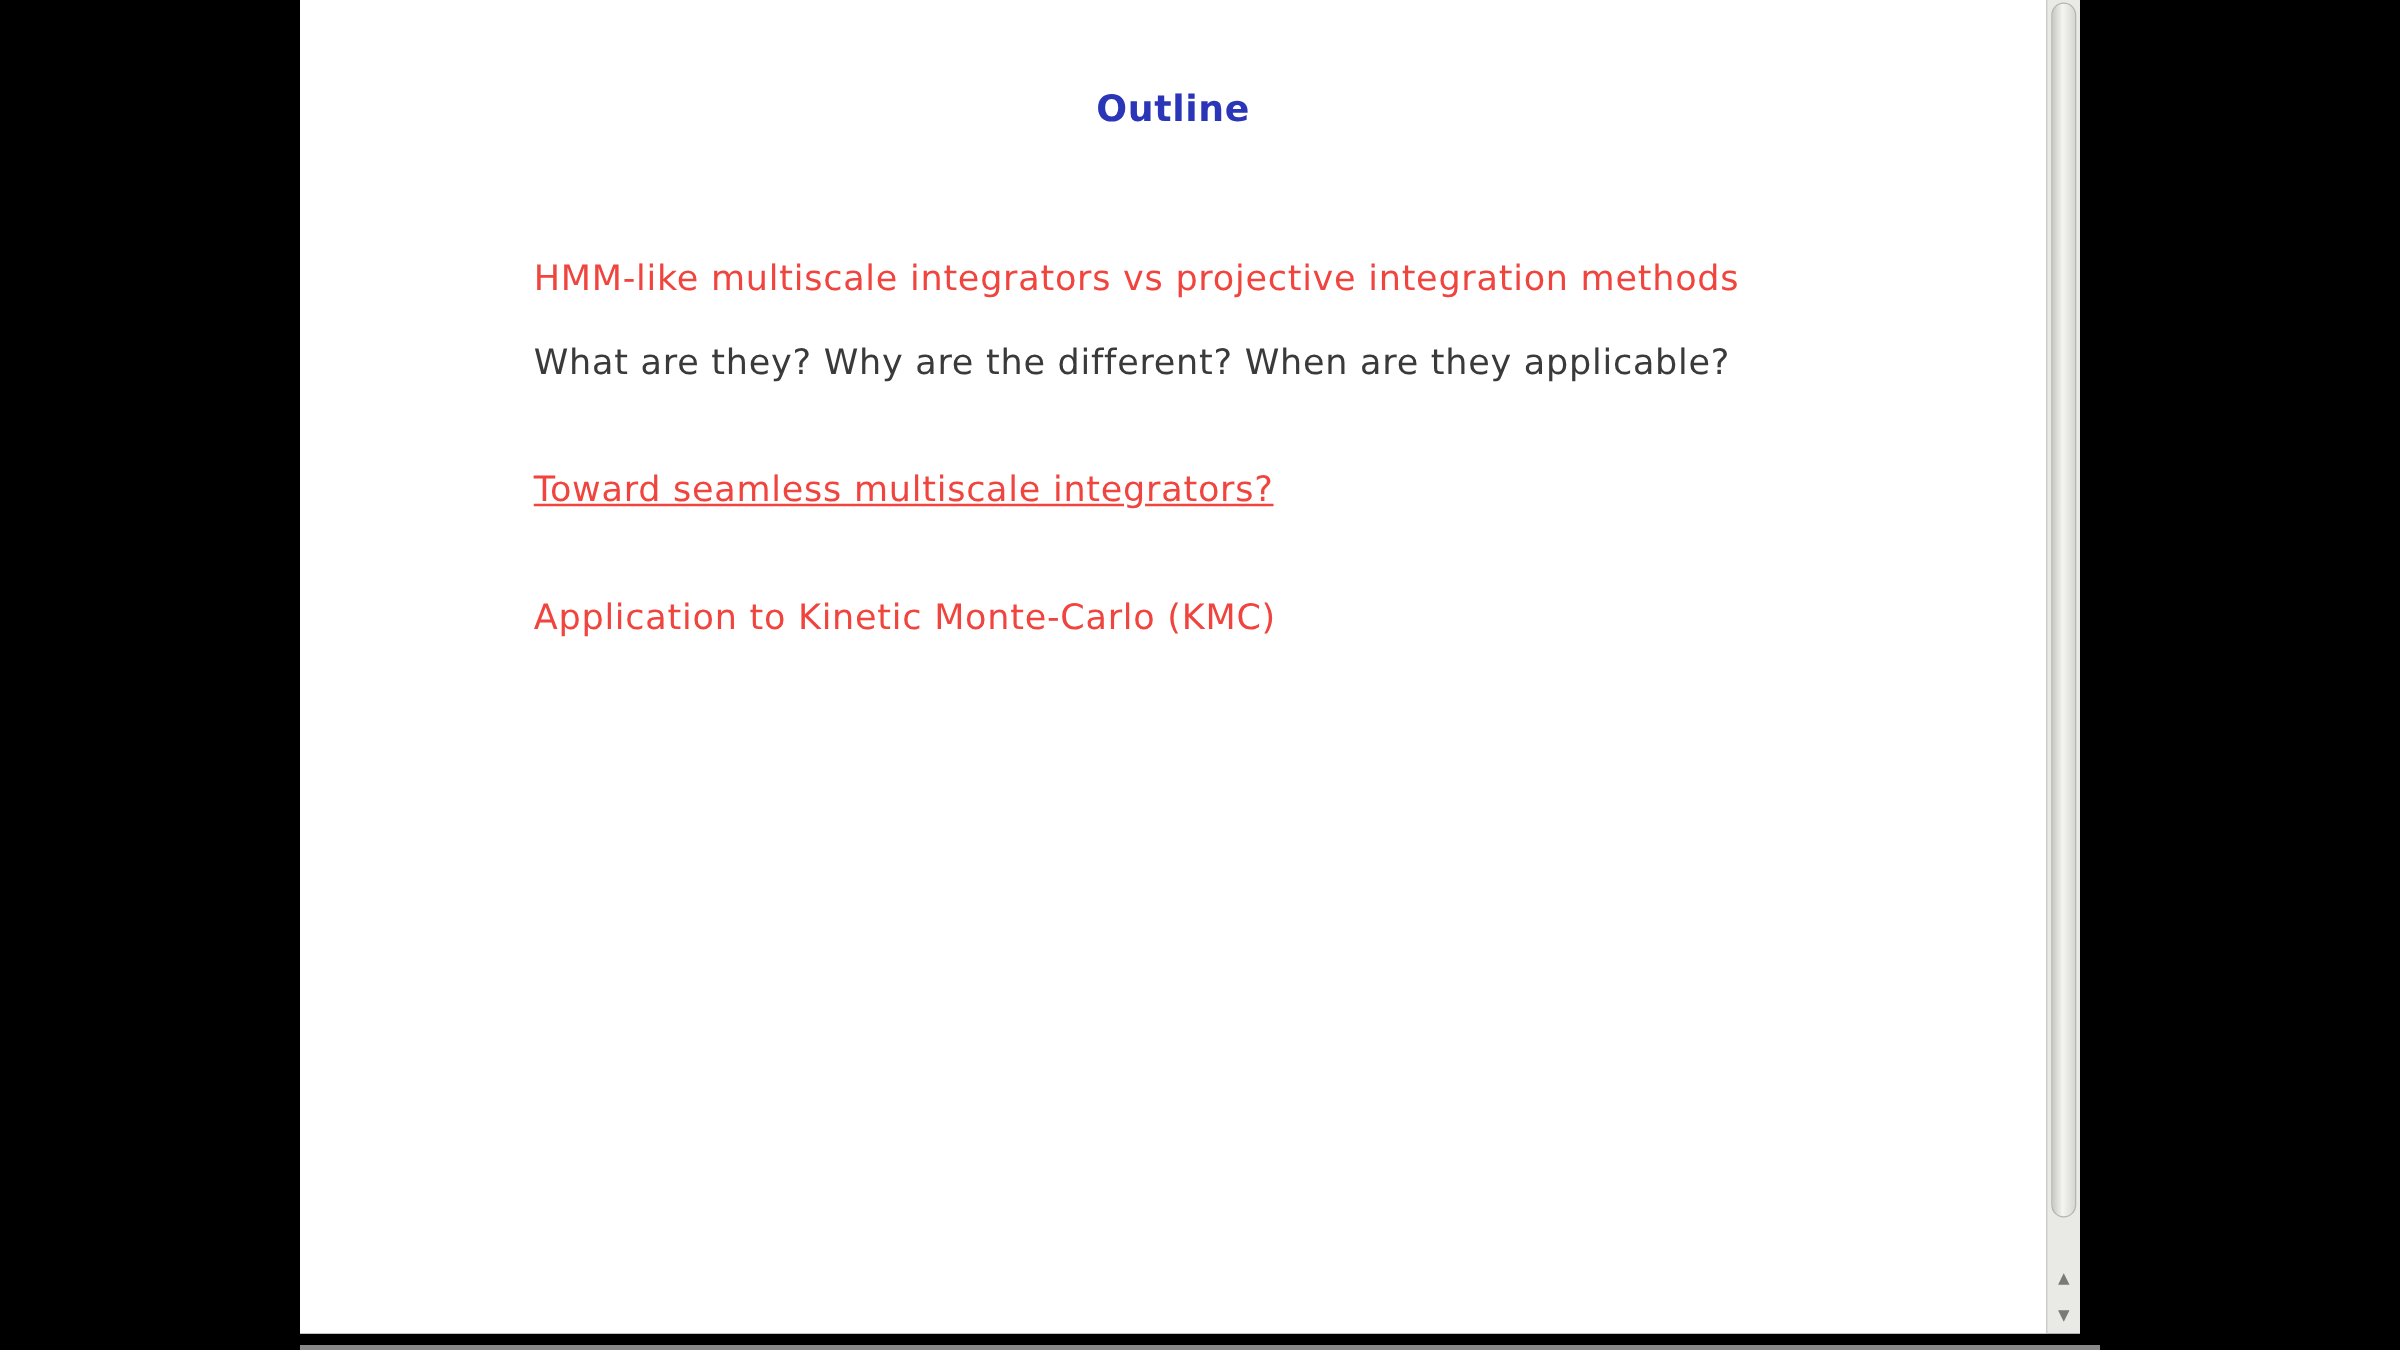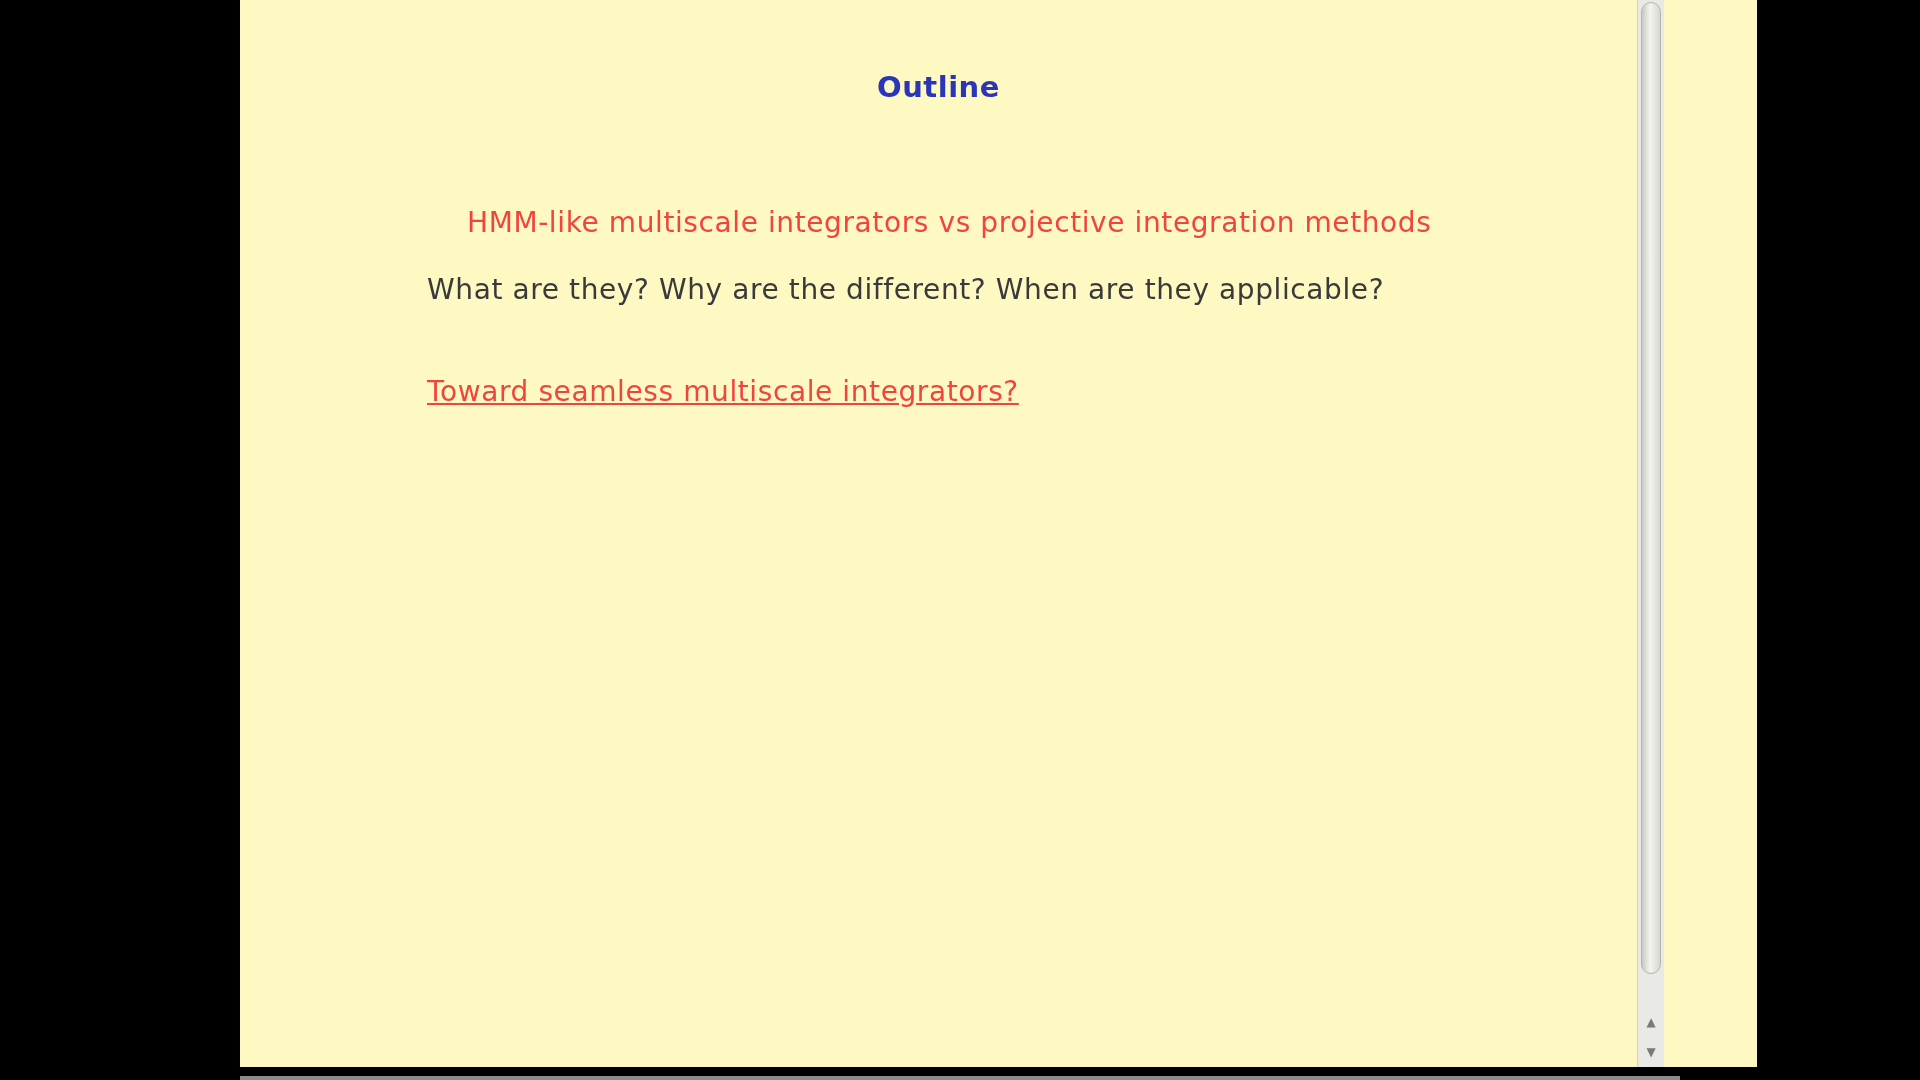--- a/index.html
+++ b/index.html
@@ -1,40 +1,41 @@
 <!DOCTYPE html>
 <html><head>
 <meta charset="utf-8">
 <style>
   html, body { margin:0; padding:0; }
   body { width:1920px; height:1080px; background:#000; position:relative; overflow:hidden;
          font-family:"DejaVu Sans", sans-serif; }
-  .slide { position:absolute; left:240px; top:0; width:1517px; height:1067px; background:#fef9c3; }
+  .slide { position:absolute; left:240px; top:0; width:1397px; height:1067px; background:#ffffff; }
   .title { position:absolute; left:0; width:1397px; top:70px; text-align:center;
            font-size:29px; font-weight:bold; color:#2b35b8; letter-spacing:0.5px; }
   .line { position:absolute; left:187px; font-size:28px; white-space:nowrap; letter-spacing:0.6px; }
   .red { color:#f0443e; }
   .dark { color:#3a3a3a;text-align:right; }
   .scrollbar { position:absolute; left:1637px; top:0; width:27px; height:1067px; background:#e9e9e6;
                border-left:1px solid #cfcfcb; box-sizing:border-box; }
   .thumb { position:absolute; left:3px; top:2px; width:20px; height:972px; border-radius:10px;
            background:linear-gradient(to right,#c8c8c4,#f4f4f0 45%,#d6d6d2); border:1px solid #b5b5b0; box-sizing:border-box; }
   .arrow { position:absolute; left:0; width:26px; height:24px; color:#7a7a78; font-size:12px; text-align:center; line-height:24px; }
   .arrow-up { top:1010px; }
   .arrow-down { top:1040px; }
   .bottom-line { position:absolute; left:240px; top:1076px; width:1440px; height:4px; background:#8a8a8a; }
 </style>
 </head>
 <body>
 
 <div class="slide">
   <div class="title">Outline</div>
-  <div class="line red" style="top:206px;margin-left:40px;">HMM-like multiscale integrators vs projective integration methods</div>
+  <div class="line red" style="top:206px;">HMM-like multiscale integrators vs projective integration methods</div>
   <div class="line dark" style="top:273px;">What are they?  Why are the different?  When are they applicable?</div>
   <div class="line red" style="top:375px;text-decoration:underline;">Toward seamless multiscale integrators?</div>
+  <div class="line red" style="top:477px;">Application to Kinetic Monte-Carlo (KMC)</div>
 </div>
 
 <div class="scrollbar">
   <div class="thumb"></div>
   <div class="arrow arrow-up">▲</div>
   <div class="arrow arrow-down">▼</div>
 </div>
 
 <div class="bottom-line"></div>
 

